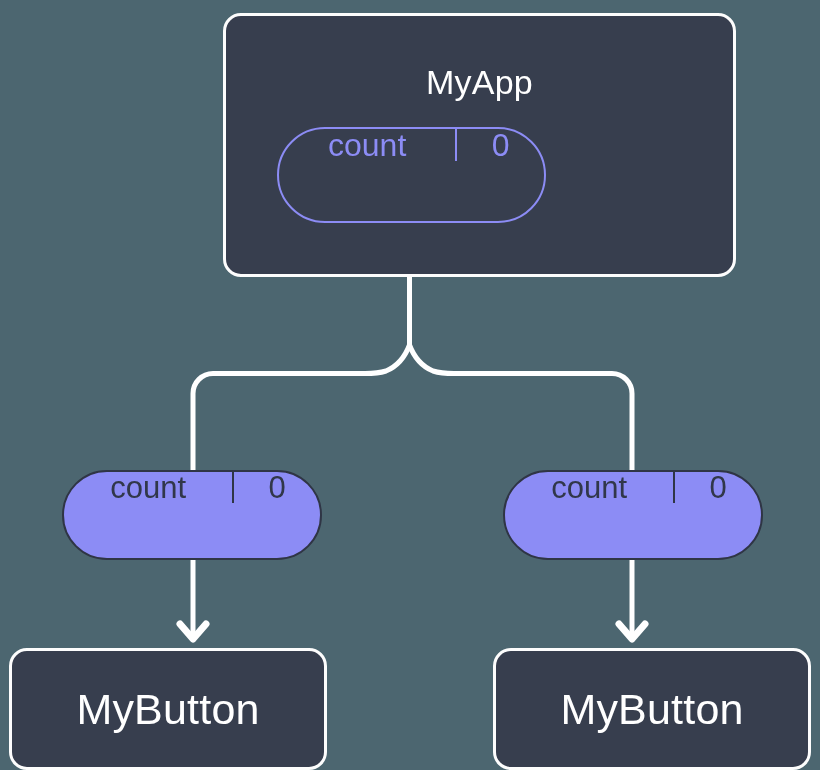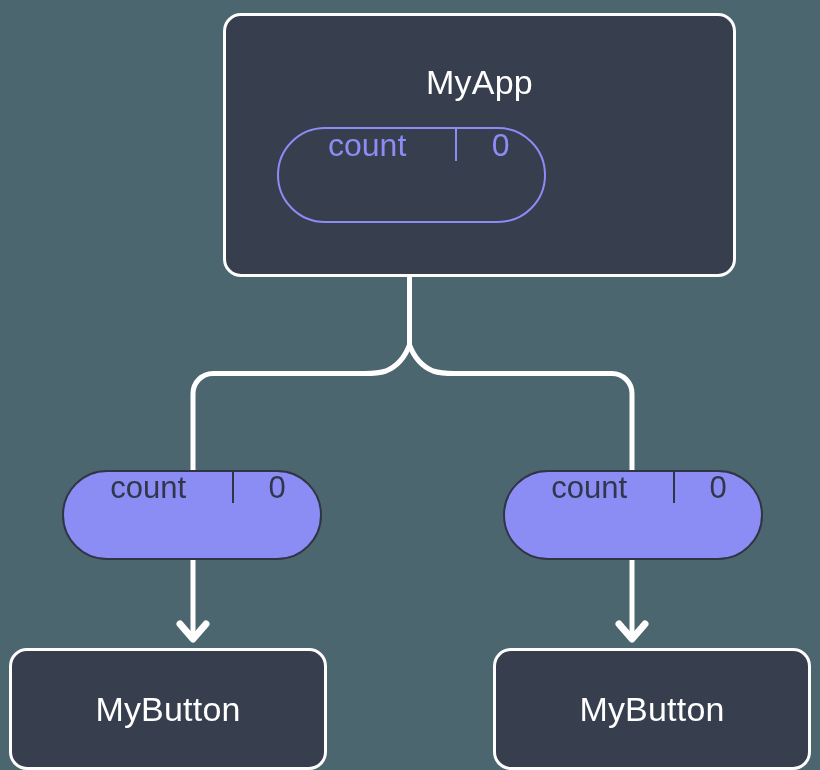--- a/index.html
+++ b/index.html
@@ -66,21 +66,21 @@
     left: 9px;
     top: 648px;
     width: 318px;
   }
   #node-mybutton-right {
     left: 493px;
     top: 648px;
     width: 318px;
   }
   .leaf-box .component-title {
-    font-size: 34px;
+    font-size: 43px;
   }
 
   
   .state-pill {
     position: absolute;
     box-sizing: border-box;
     display: flex;
     align-items: flex-start;
     border-radius: 999px;
     overflow: hidden;

